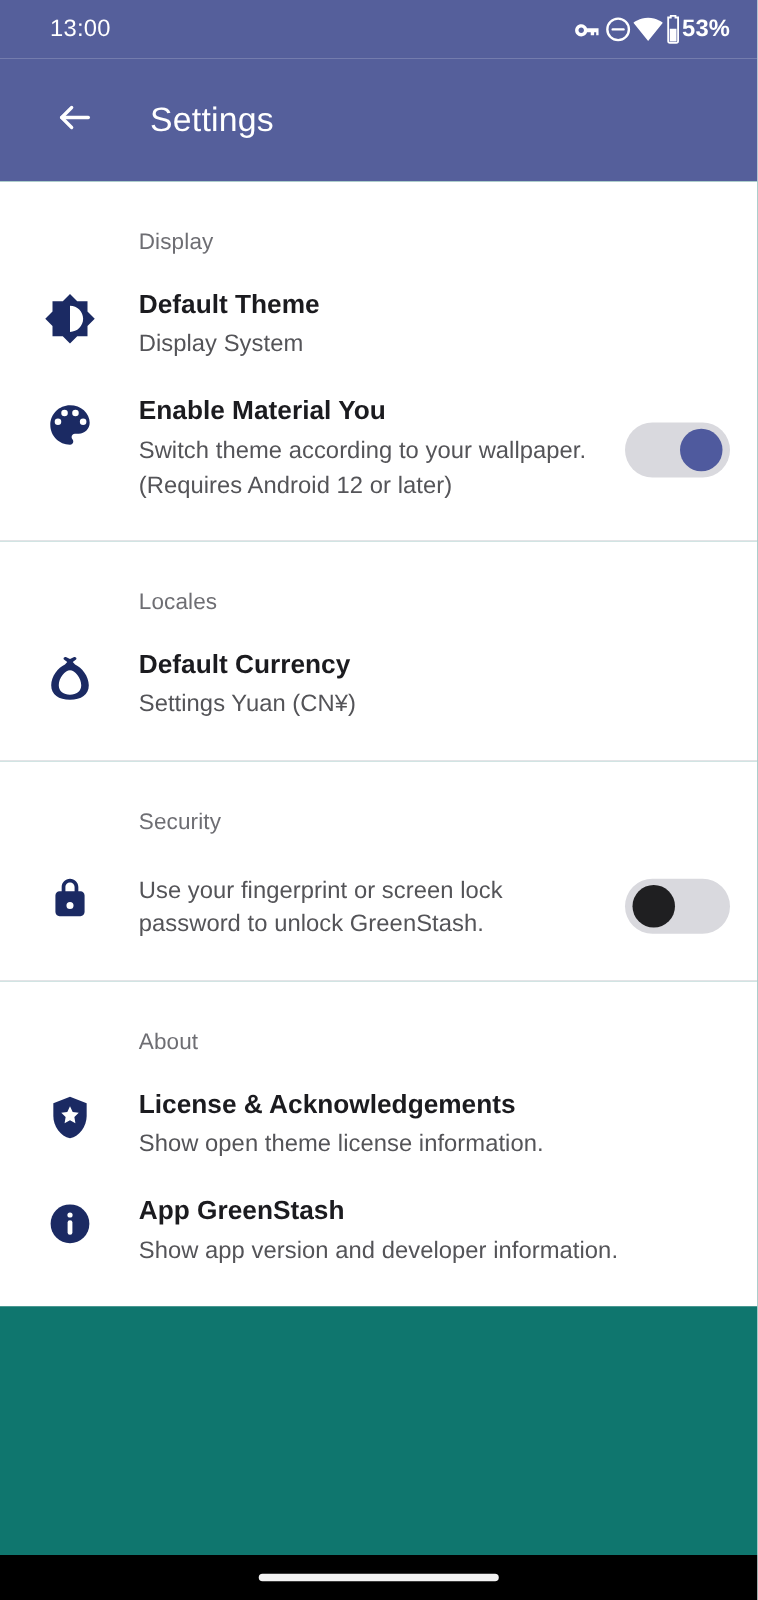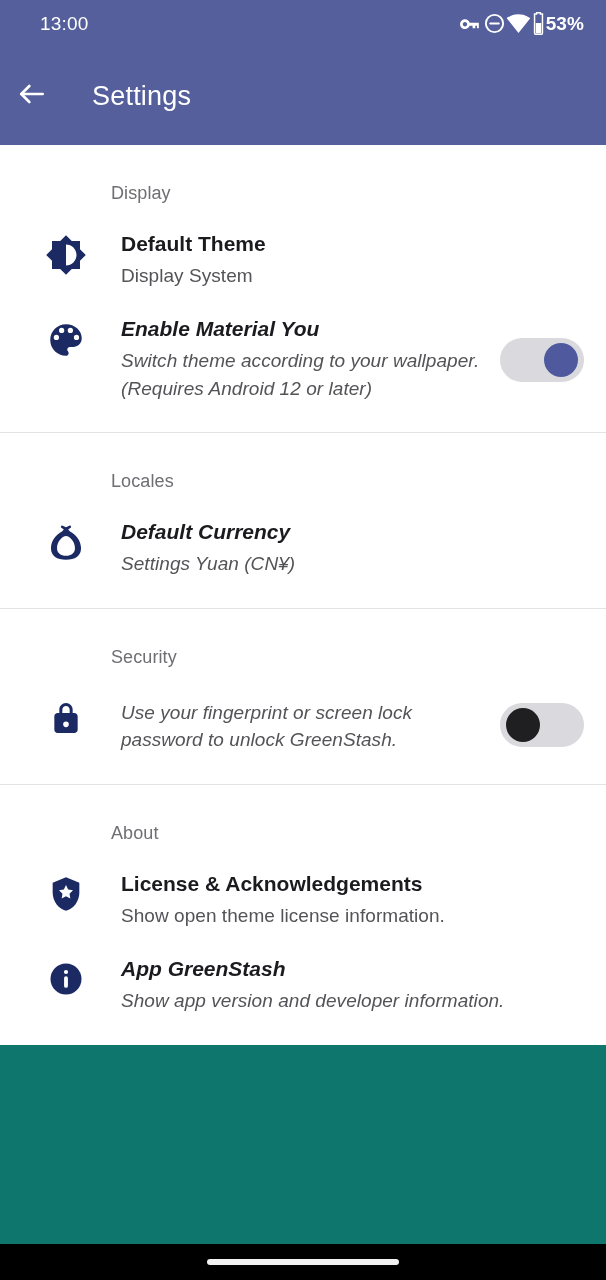--- a/index.html
+++ b/index.html
@@ -31,21 +31,21 @@
     display:flex; align-items:center; gap:0;
   }
   .status-right svg { display:block; }
   .battery-pct { font-size:19px; font-weight:700; letter-spacing:.1px; }
 
   
   .appbar {
     height:98px; flex:0 0 98px;
     background:#555f9b;
     display:flex; align-items:center;
-    padding-left:12px;
+    padding-left:40px;
     color:#ffffff;
   }
   .back-btn {
     width:40px; height:40px;
     display:flex; align-items:center; justify-content:center;
     cursor:pointer; flex:0 0 40px;
   }
   .appbar-title {
     font-size:27px; font-weight:400;
     margin-left:40px; letter-spacing:.2px;
@@ -61,25 +61,25 @@
   .divider { height:1px; background:#e3e3e6; width:100%; }
 
   .section-header {
     font-size:18px; color:#6e6e73;
     padding:38px 0 0 111px;
     letter-spacing:.1px;
   }
 
   .row {
     display:flex; align-items:flex-start;
-    padding:27px 22px 0 10px;
+    padding:27px 22px 0 0;
     min-height:40px;
     cursor:pointer;
   }
-  .row.last { padding-bottom:30px;font-style:italic; }
+  .row.last { padding-bottom:30px; }
   .row-icon {
     flex:0 0 111px;
     display:flex; justify-content:center;
     padding-top:3px;
   }
   .row-icon svg { display:block; }
   .row-text { flex:1 1 auto; padding-right:10px; }
   .row-title {
     font-size:21px; font-weight:700; color:#1b1b1f;
     line-height:1.28; letter-spacing:0;

